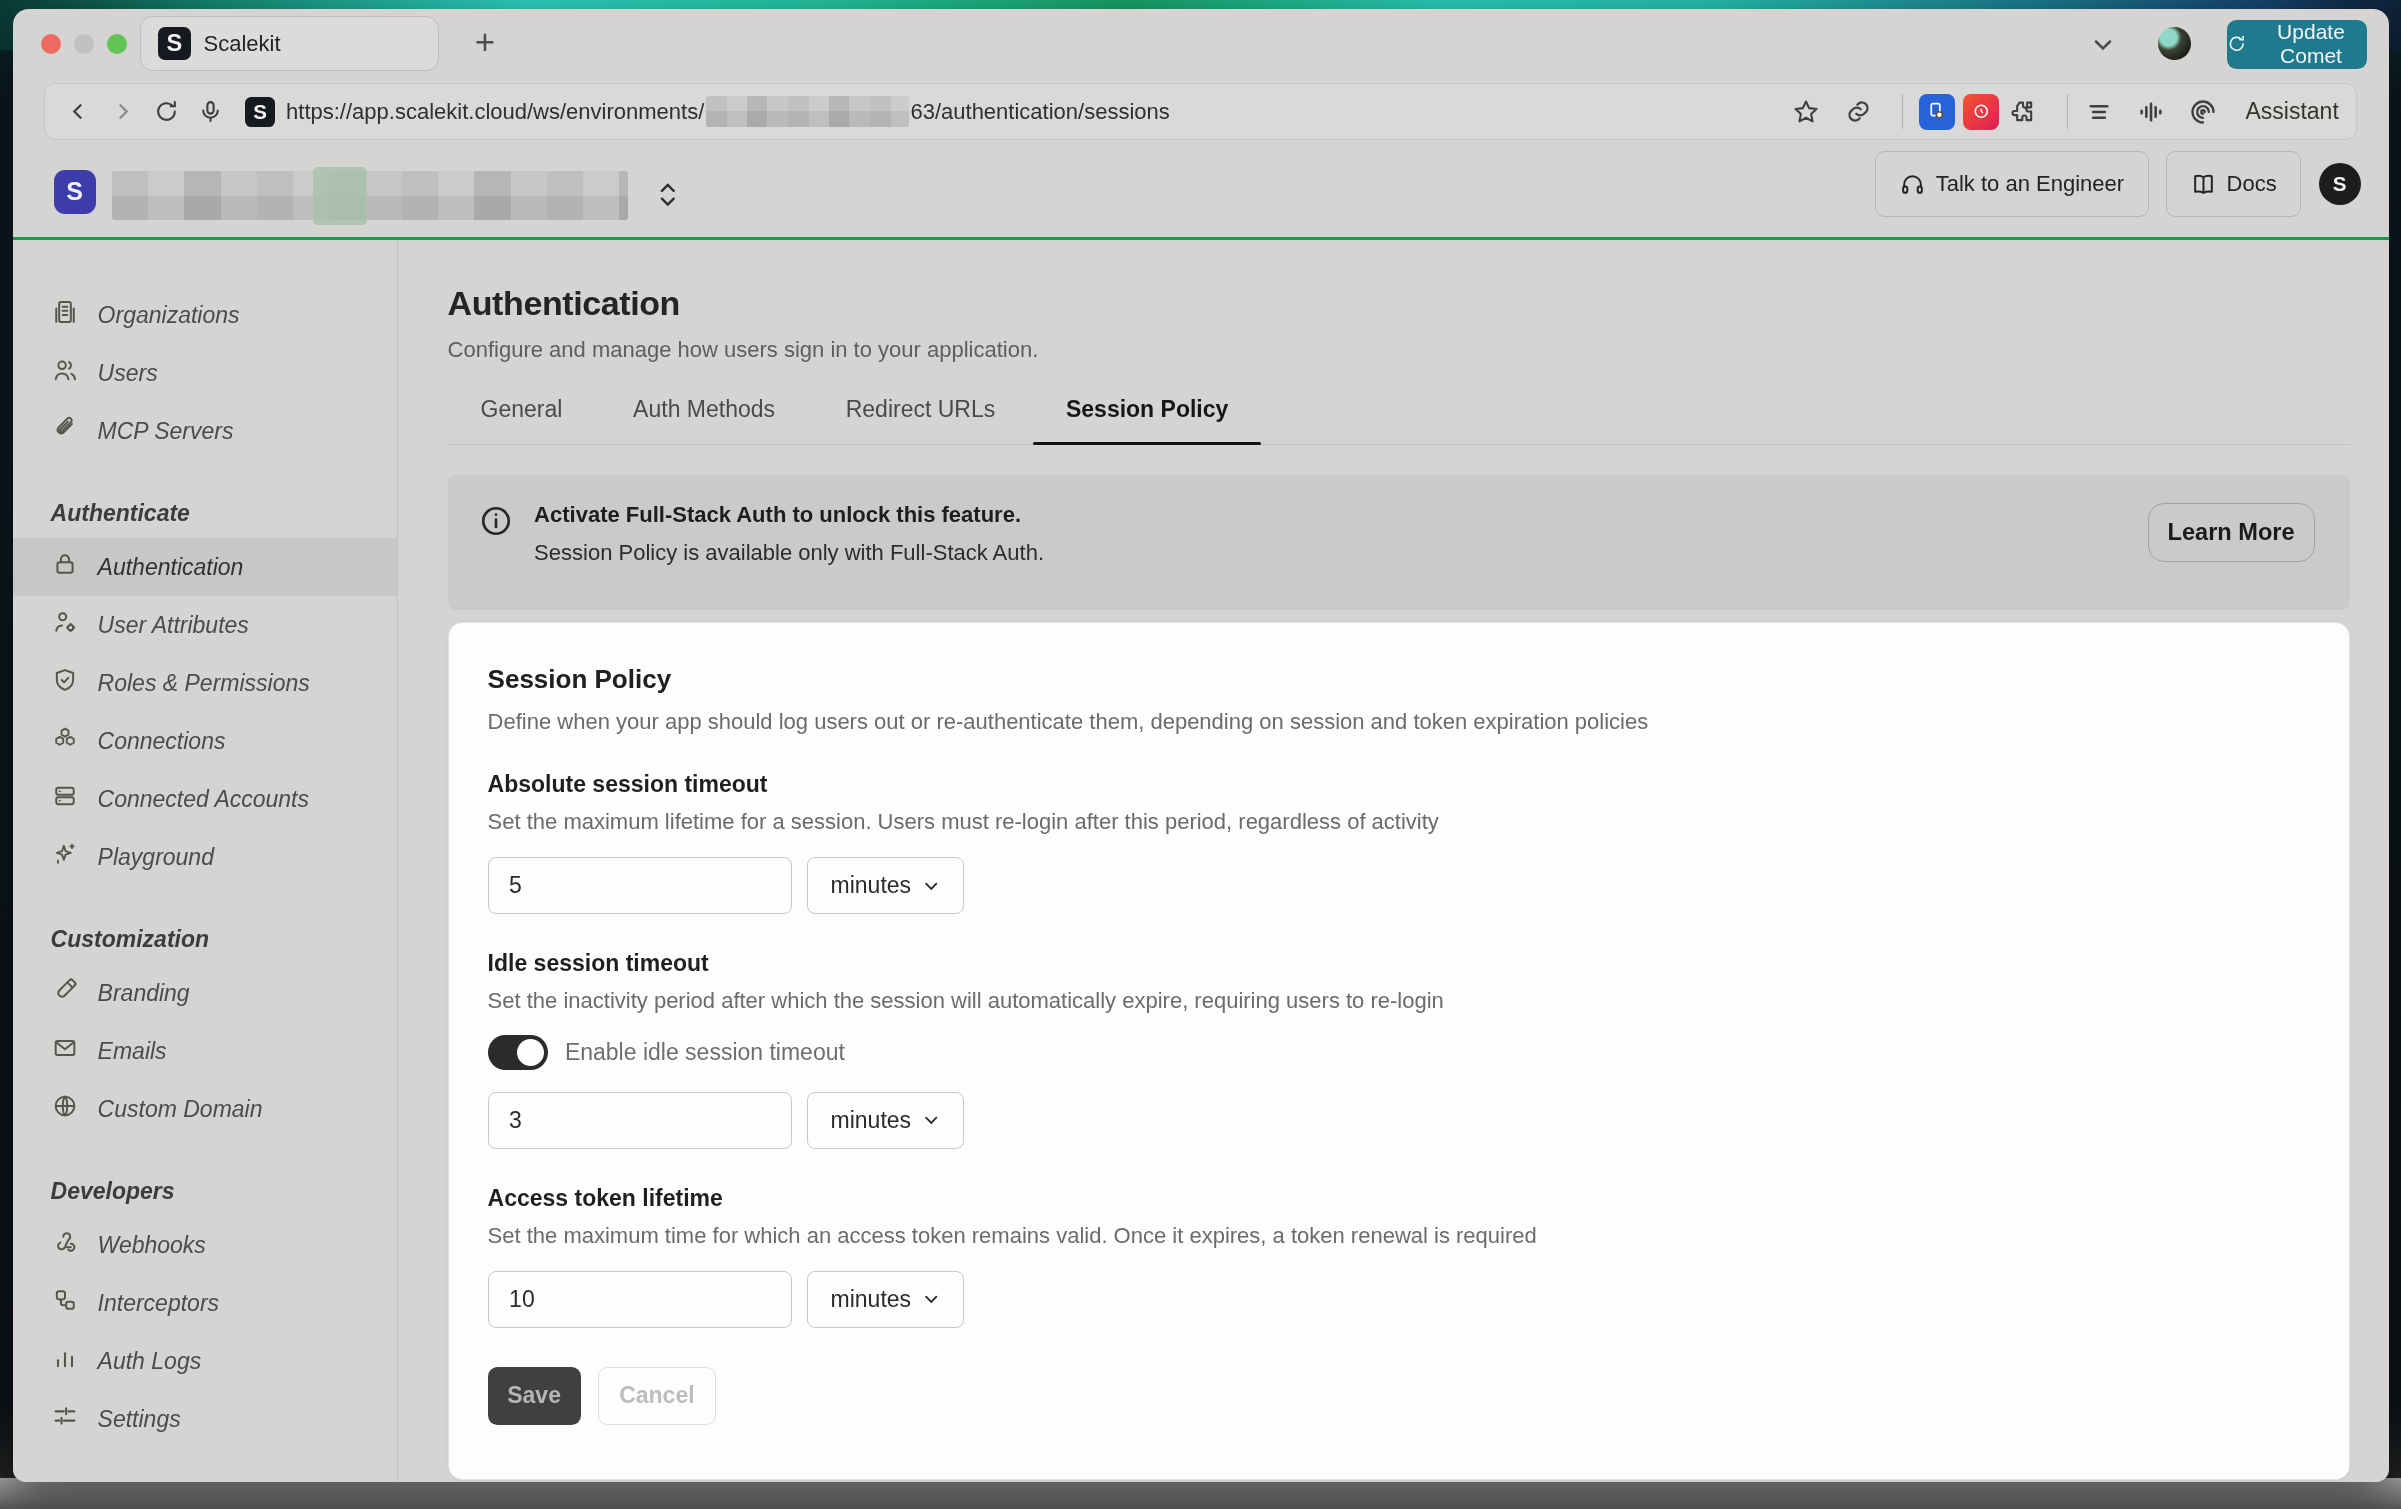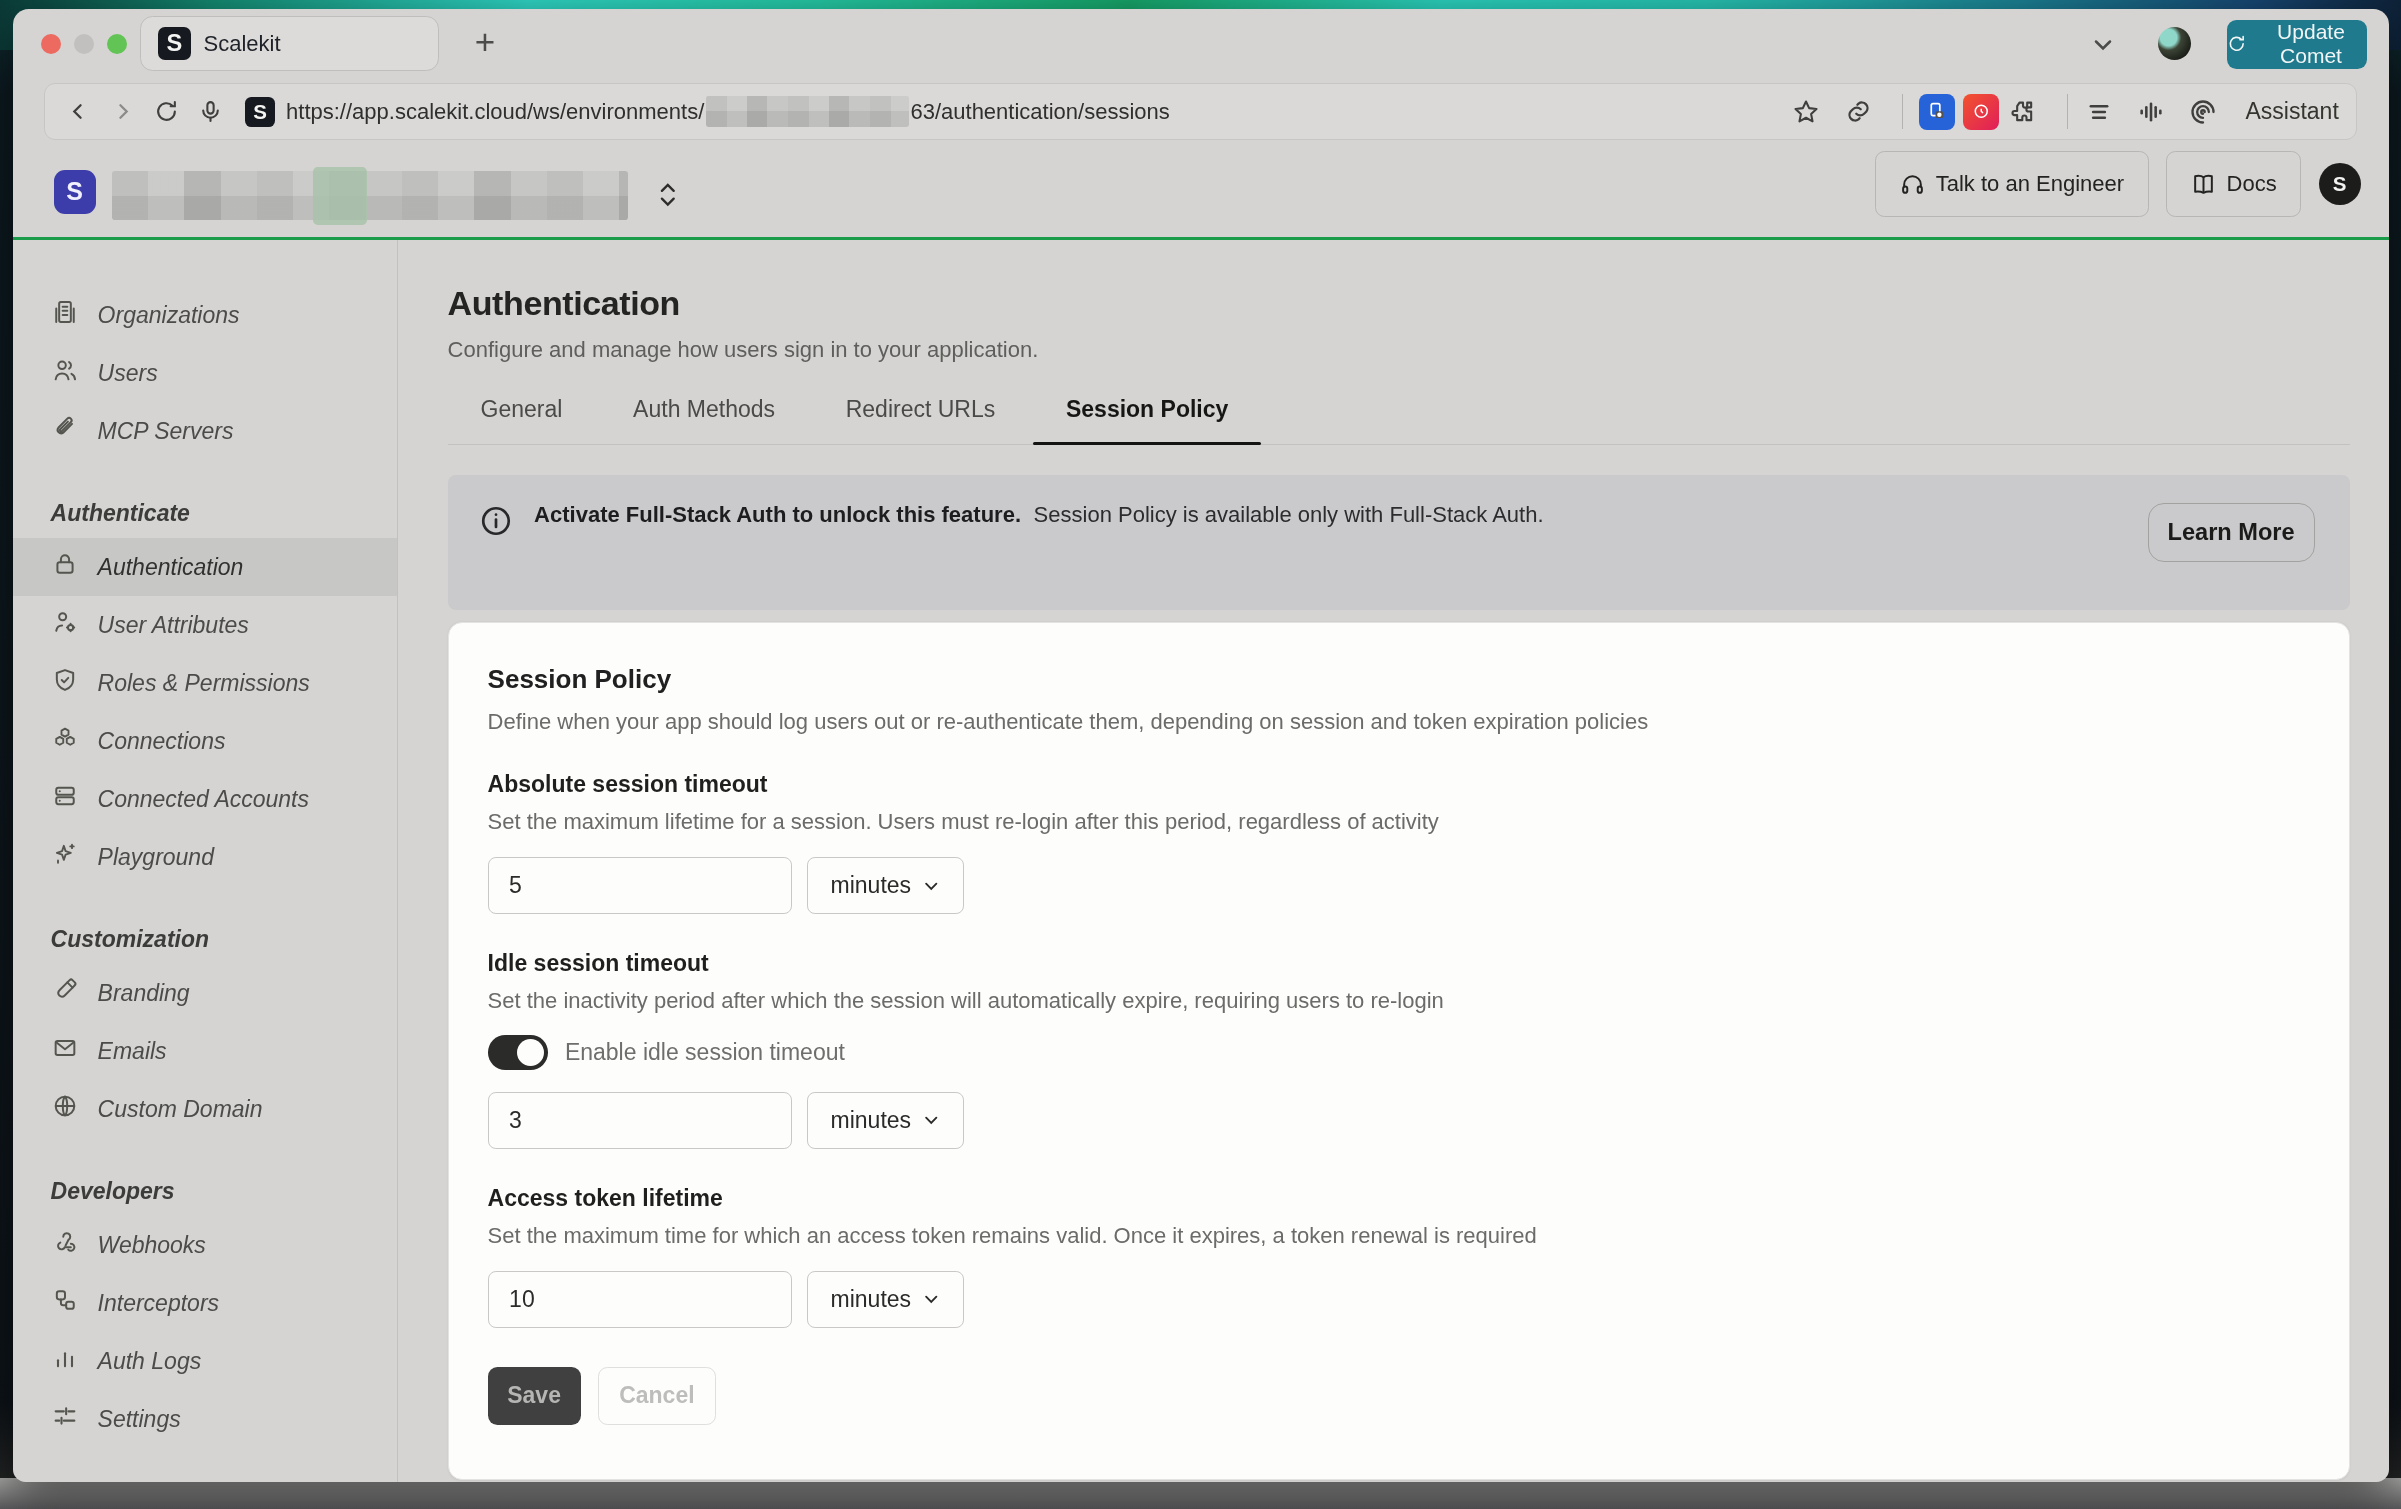--- a/index.html
+++ b/index.html
@@ -124,21 +124,21 @@
   .tabs { margin-top:33px; display:flex; gap:4.7px; border-bottom:0.8px solid #c3c2c0; position:relative; }
   .tab { padding:0 33px 20.5px; font-size:23px; color:#4a4a48; font-weight:500; position:relative; }
   .tab.active { color:#161614; font-weight:650; }
   .tab.active::after { content:""; position:absolute; left:0; right:0; bottom:-1.6px; height:3.9px; background:#141412; border-radius:1.6px; }
 
   .banner {
     margin-top:30px; height:135px; background:#cacacc; border-radius:7.9px;
     display:flex; align-items:center; padding:0 35px 0 30px; position:relative;
   }
   .banner-icon { width:36px; height:36px; color:#28282a; margin-right:20.5px; align-self:flex-start; margin-top:28px; }
-  .banner-text { display:flex; flex-direction:row; gap:12.6px; padding-top:27px; align-self:flex-start; }
+  .banner-text { display:flex; flex-direction:column; gap:12.6px; padding-top:27px; align-self:flex-start; }
   .banner-title { font-size:22px; font-weight:700; color:#1d1d1f; }
   .banner-body { font-size:22px; color:#2c2c2e; }
   .learn-btn {
     position:absolute; right:35px; top:28px; width:167px; height:59px;
     border:1.6px solid #a2a2a0; border-radius:16px; background:transparent;
     font-size:23.6px; font-weight:600; color:#1b1b19;
   }
 
   .card {
     margin-top:12.6px; background:#fdfdfc; border:0.8px solid #e3e3e1; border-radius:14px;

